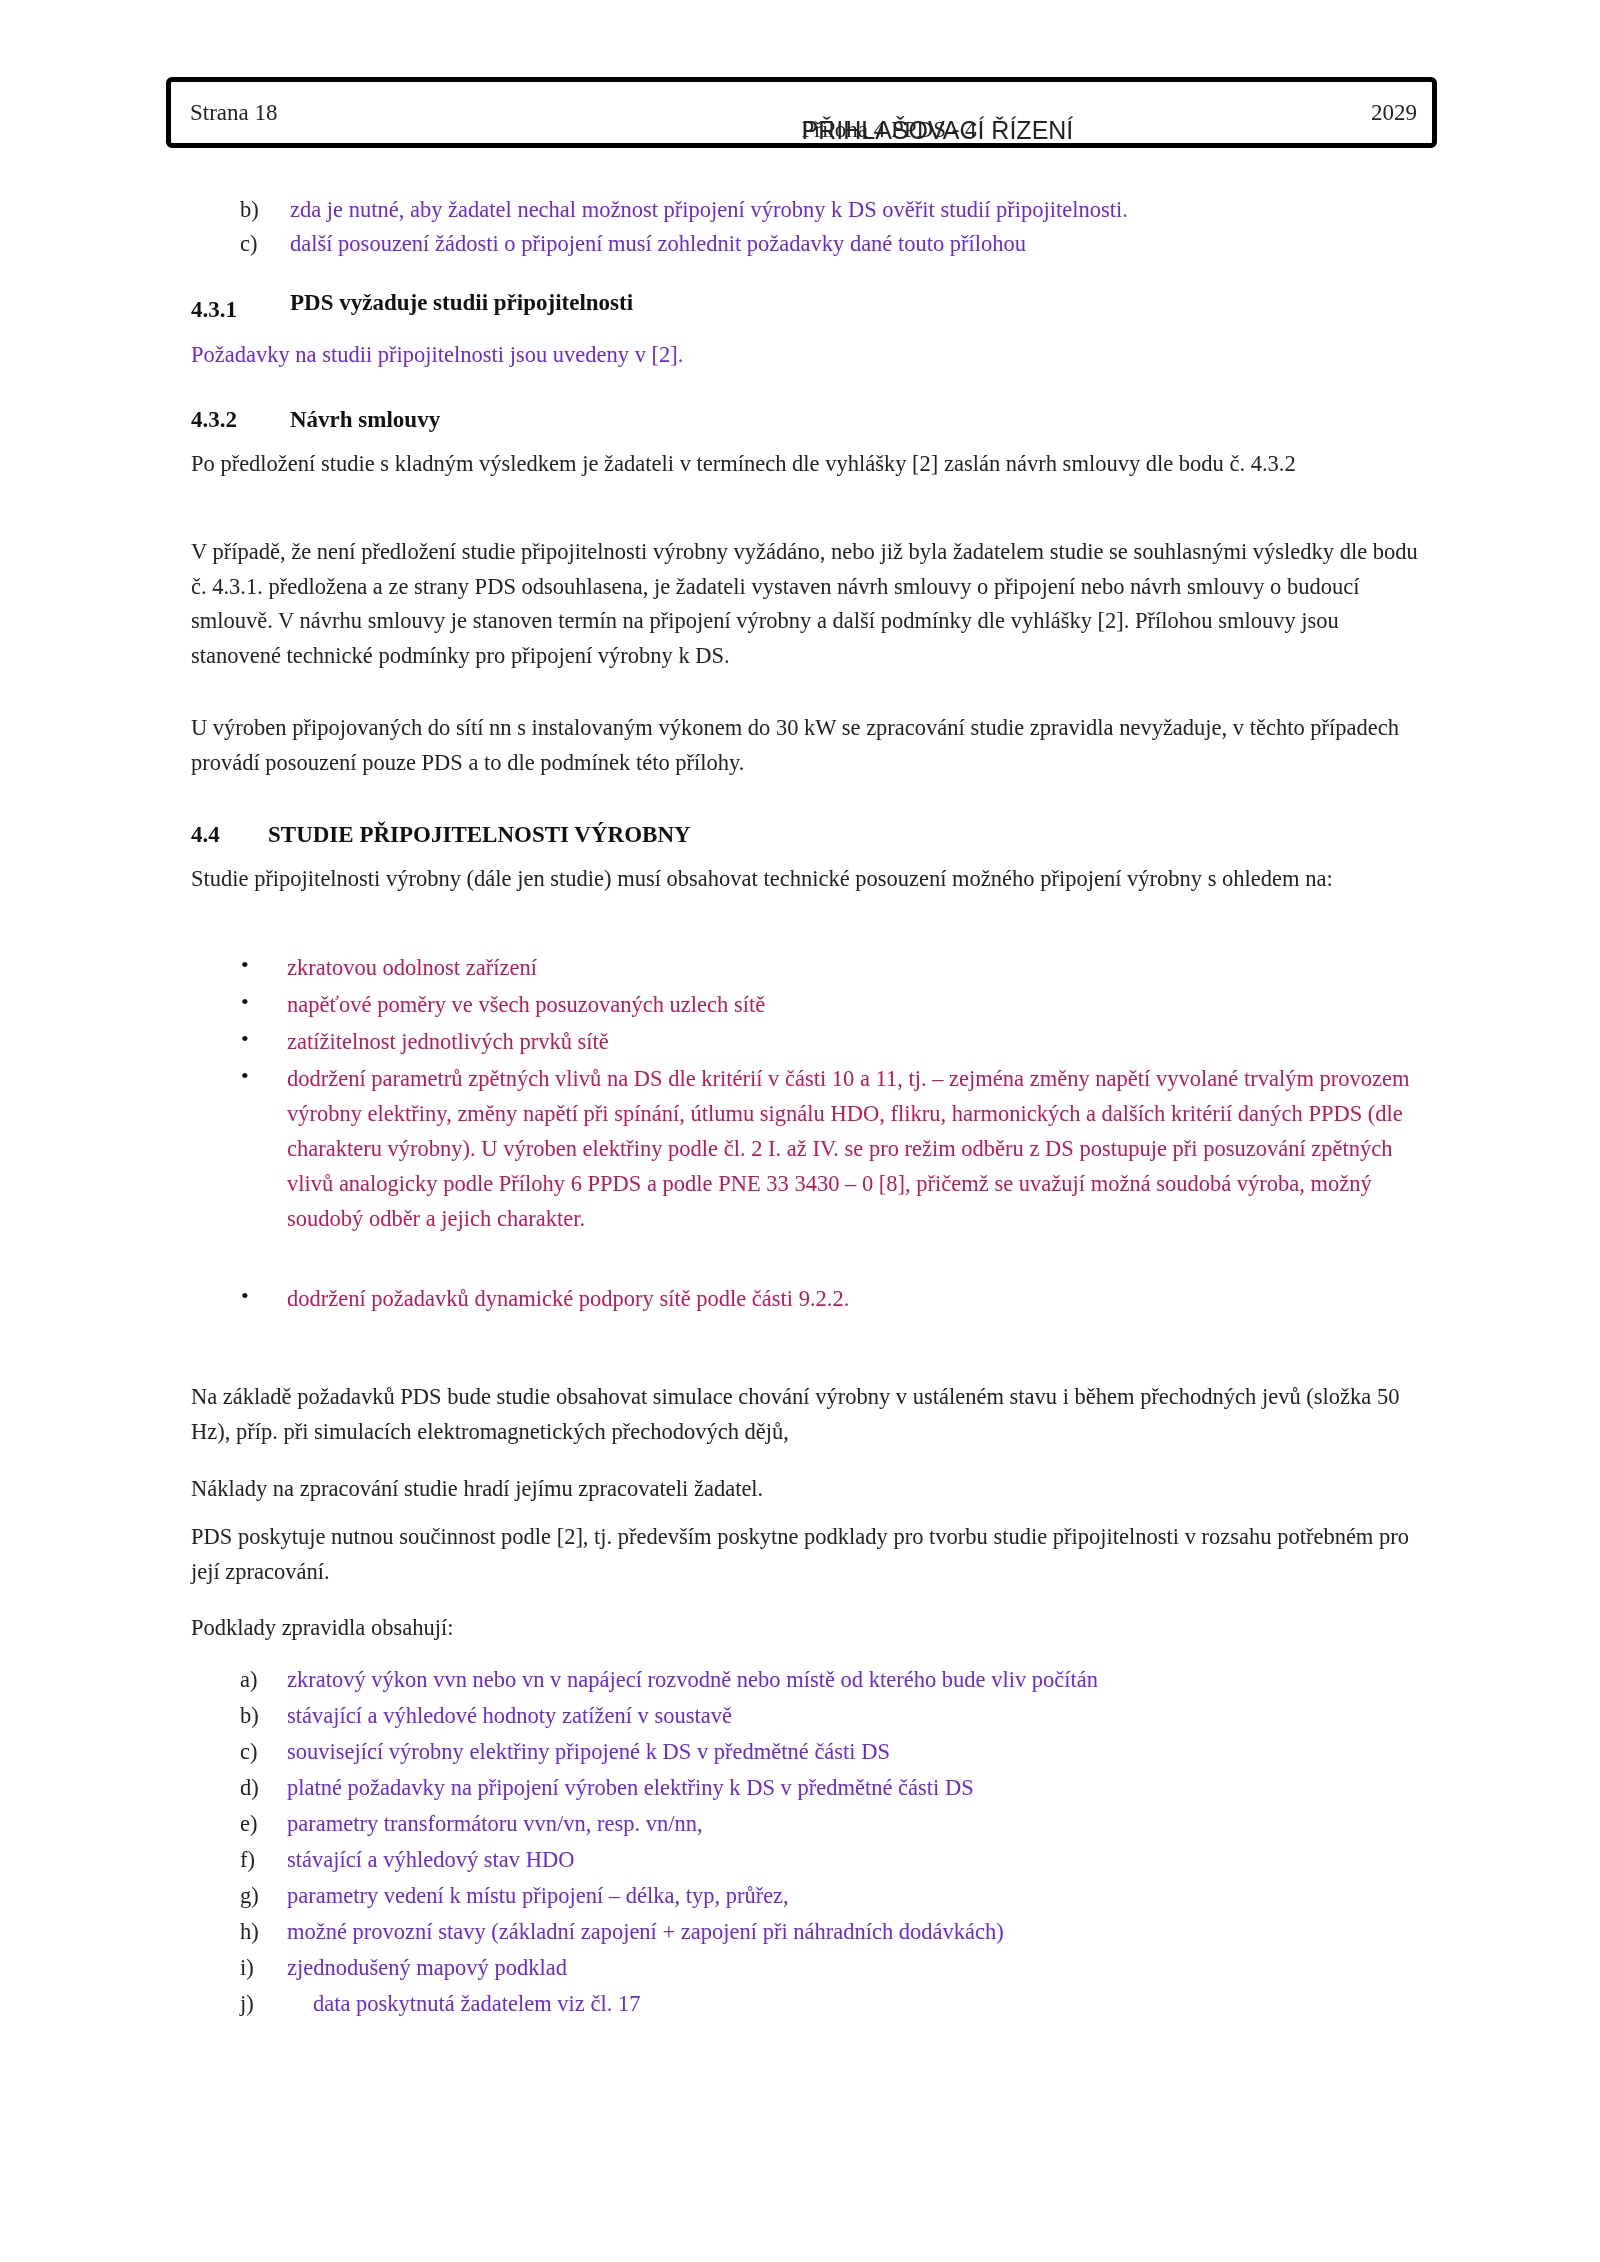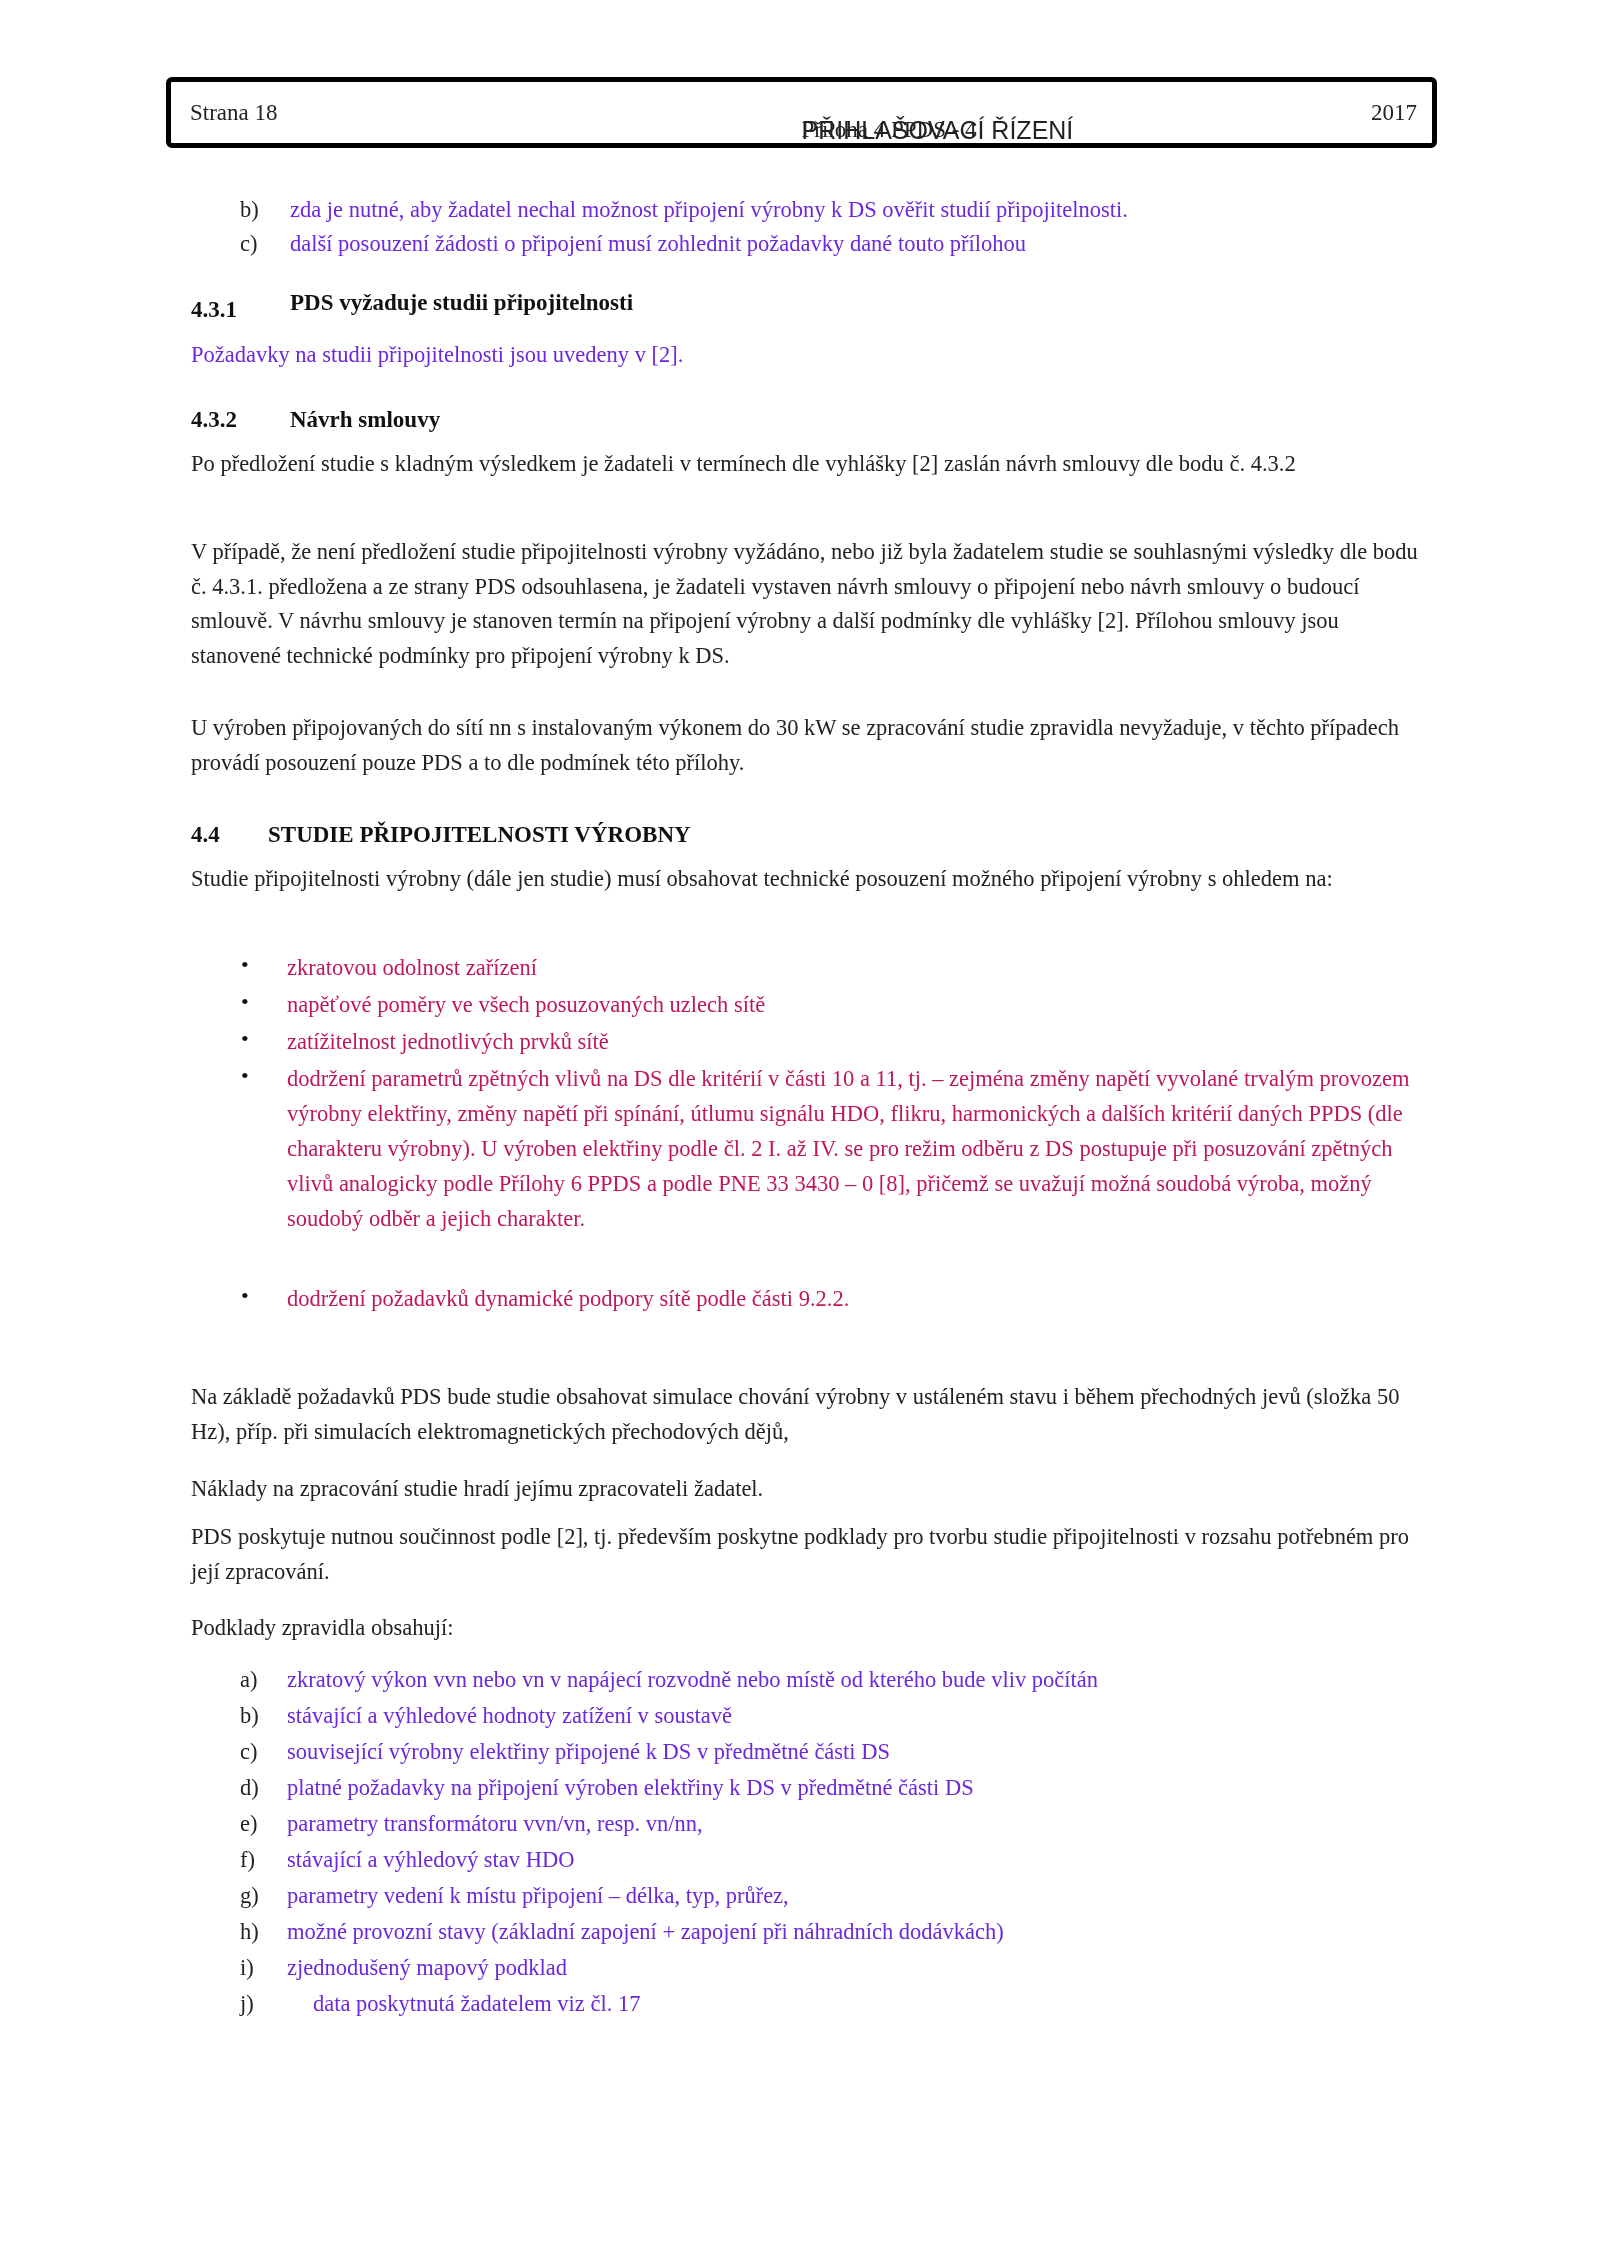--- a/index.html
+++ b/index.html
@@ -27,21 +27,21 @@
 </style>
 </head>
 <body>
 
 <div class="header-box">
   <span class="hdr-left">Strana 18</span>
   <span class="hdr-center">
       <span>Příloha 4 PPDS - 4 </span>
       <span class="caps">PŘIHLAŠOVACÍ ŘÍZENÍ</span>
     </span>
-  <span class="hdr-right">2017</span>
+  <span class="hdr-right">2029</span>
 </div>
 
 <div>
   <span class="lbl" style="left:240px; top:193px;">b)</span>
   <span class="t" style="left:290px; top:193px;">zda je nutné, aby žadatel nechal možnost připojení výrobny k DS ověřit studií připojitelnosti.</span>
   <span class="lbl" style="left:240px; top:227px;">c)</span>
   <span class="t" style="left:290px; top:227px;">další posouzení žádosti o připojení musí zohlednit požadavky dané touto přílohou</span>
 </div>
 
 <div>

